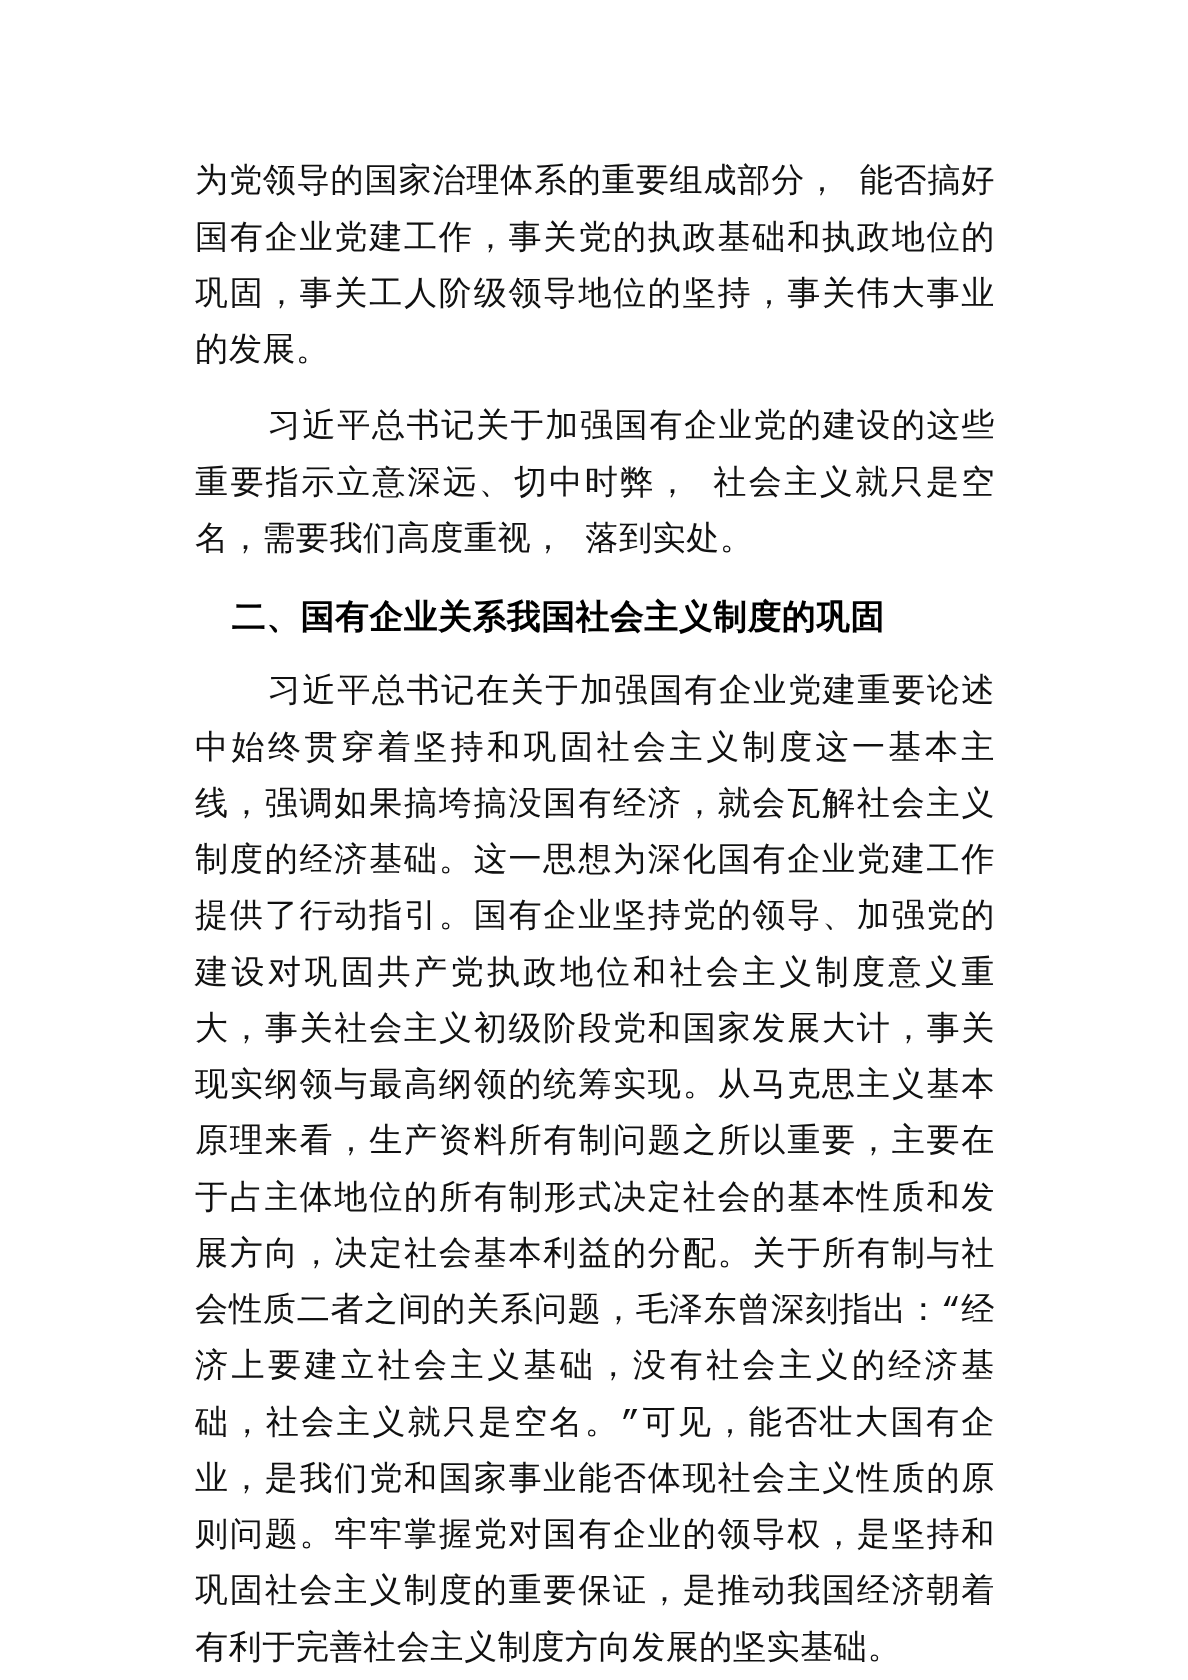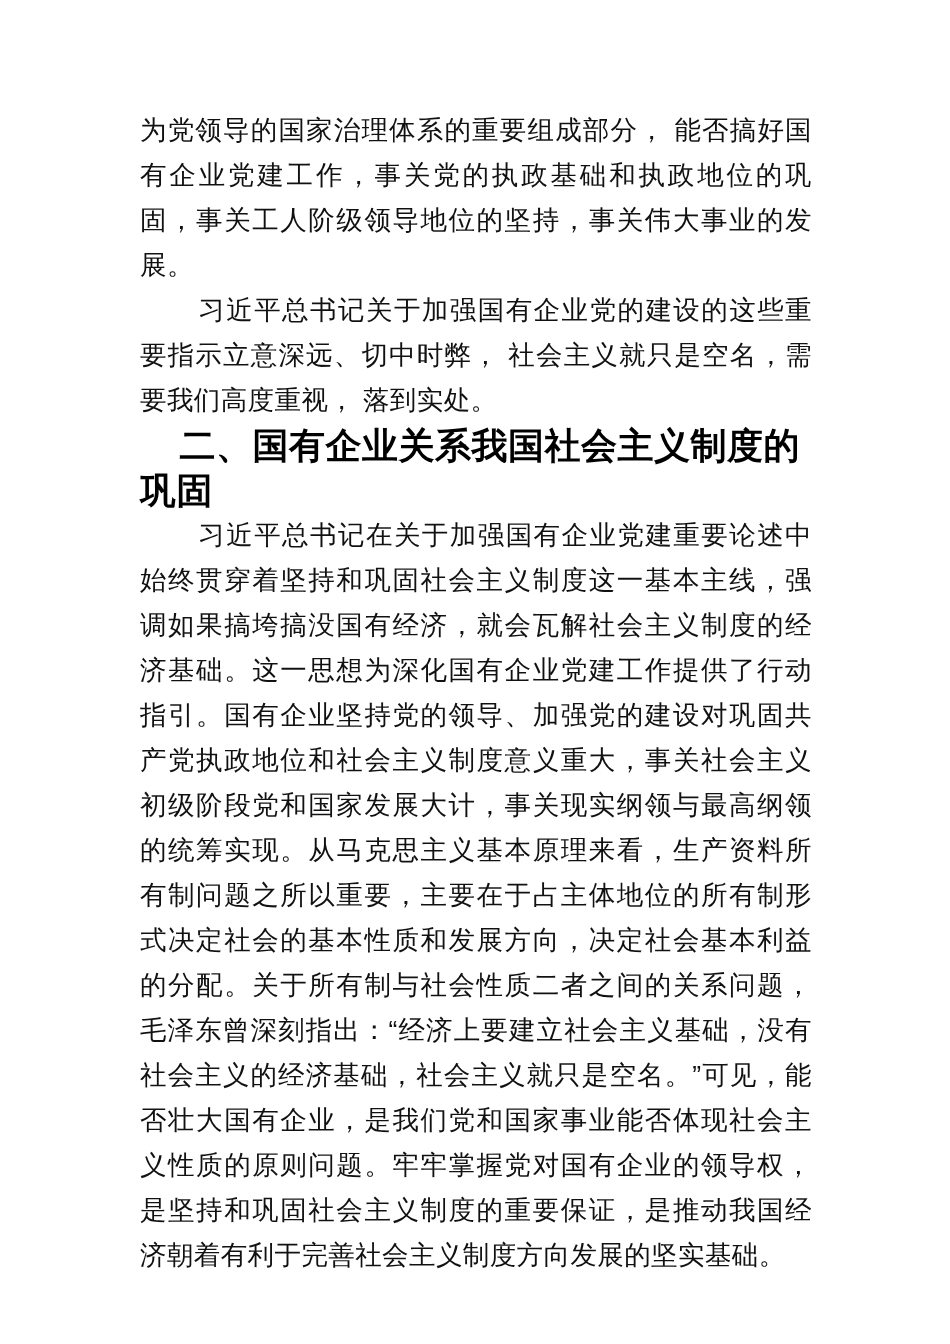--- a/index.html
+++ b/index.html
@@ -19,35 +19,35 @@
     width: 950px;
     height: 1344px;
     background: #ffffff;
     box-sizing: border-box;
     padding: 108px 140px 0 140px;
   }
   .doc-body {
     width: 672px;
   }
   p.para {
-    margin: 0;
+    margin: 16px;
     font-size: 26.5px;
     line-height: 45px;
     text-align: justify;
     text-justify: inter-ideograph;
     letter-spacing: 0.4px;
-    font-family: Liberation Sans, sans-serif;
+    font-family: Liberation Mono, monospace;
     color: #111111;
   }
   p.indent {
     text-indent: 2.2em;
   }
   h2.section-heading {
-    margin: 0;
-    font-size: 36px;
+    margin: 16px;
+    font-size: 27px;
     line-height: 45px;
     font-weight: bold;
     text-indent: 1.1em;
     letter-spacing: 0.5px;
     font-family: "DejaVu Sans", "Liberation Sans", sans-serif;
     color: #000000;
   }
 </style>
 </head>
 <body>

